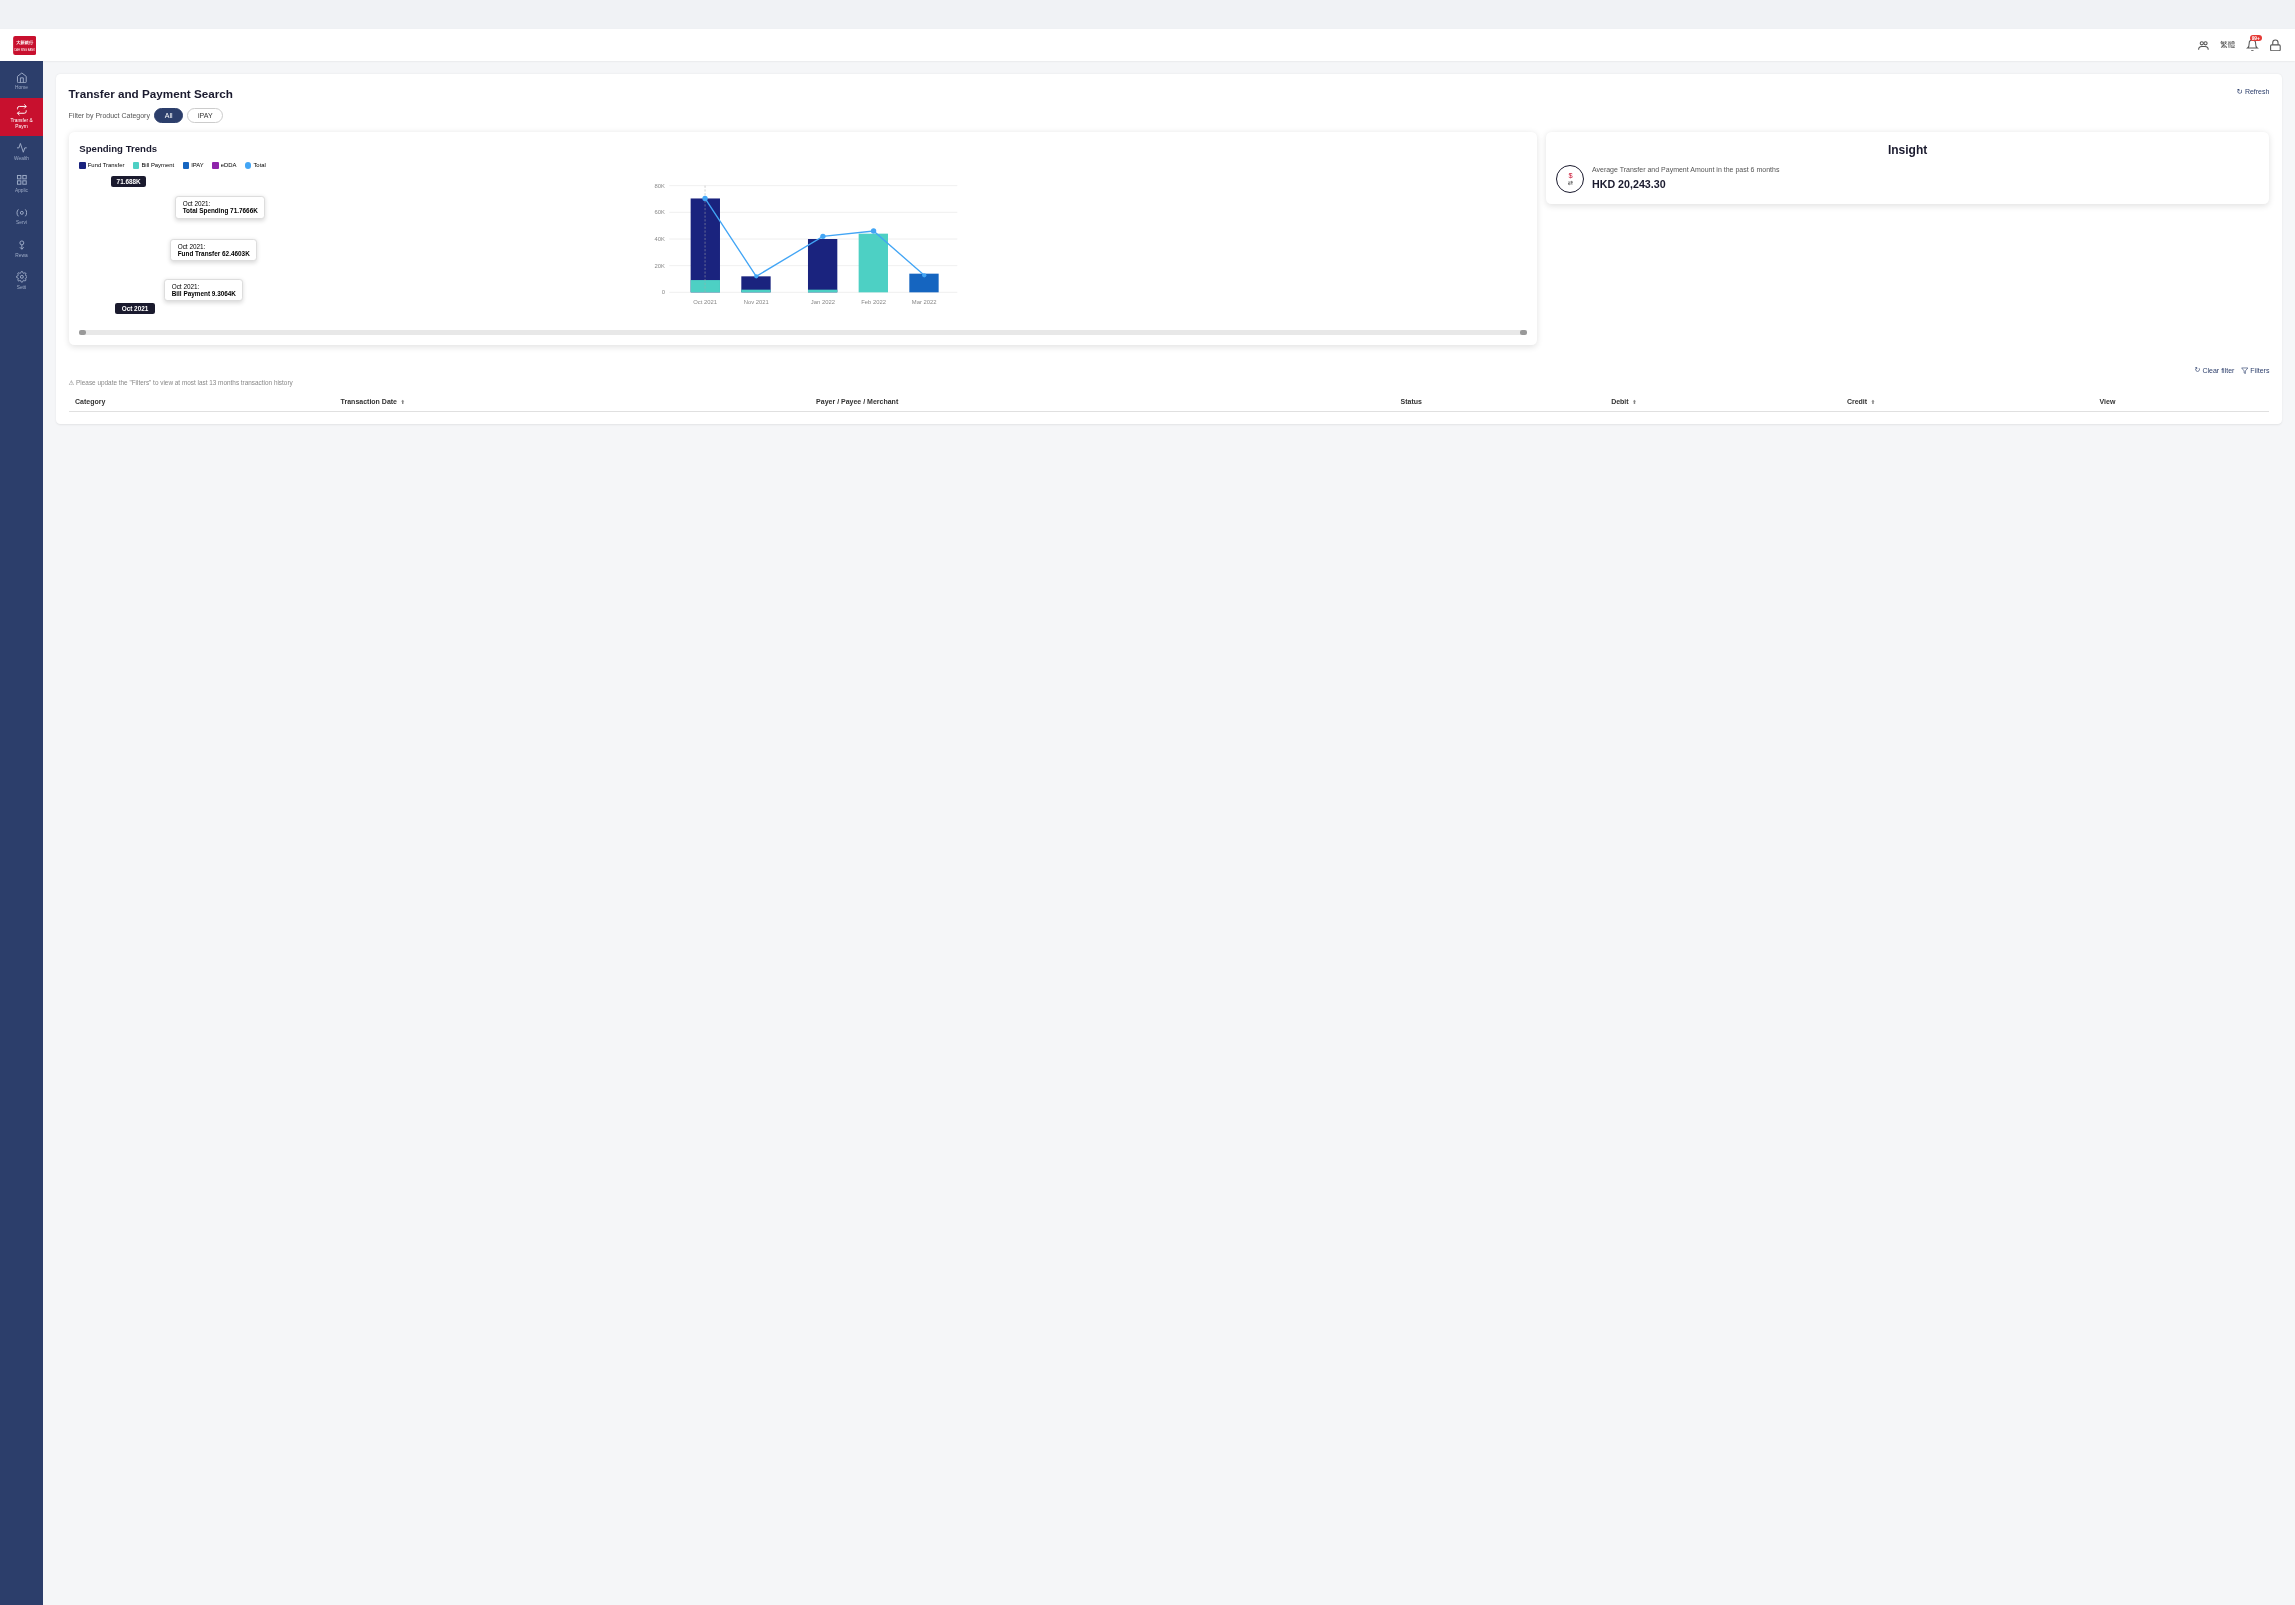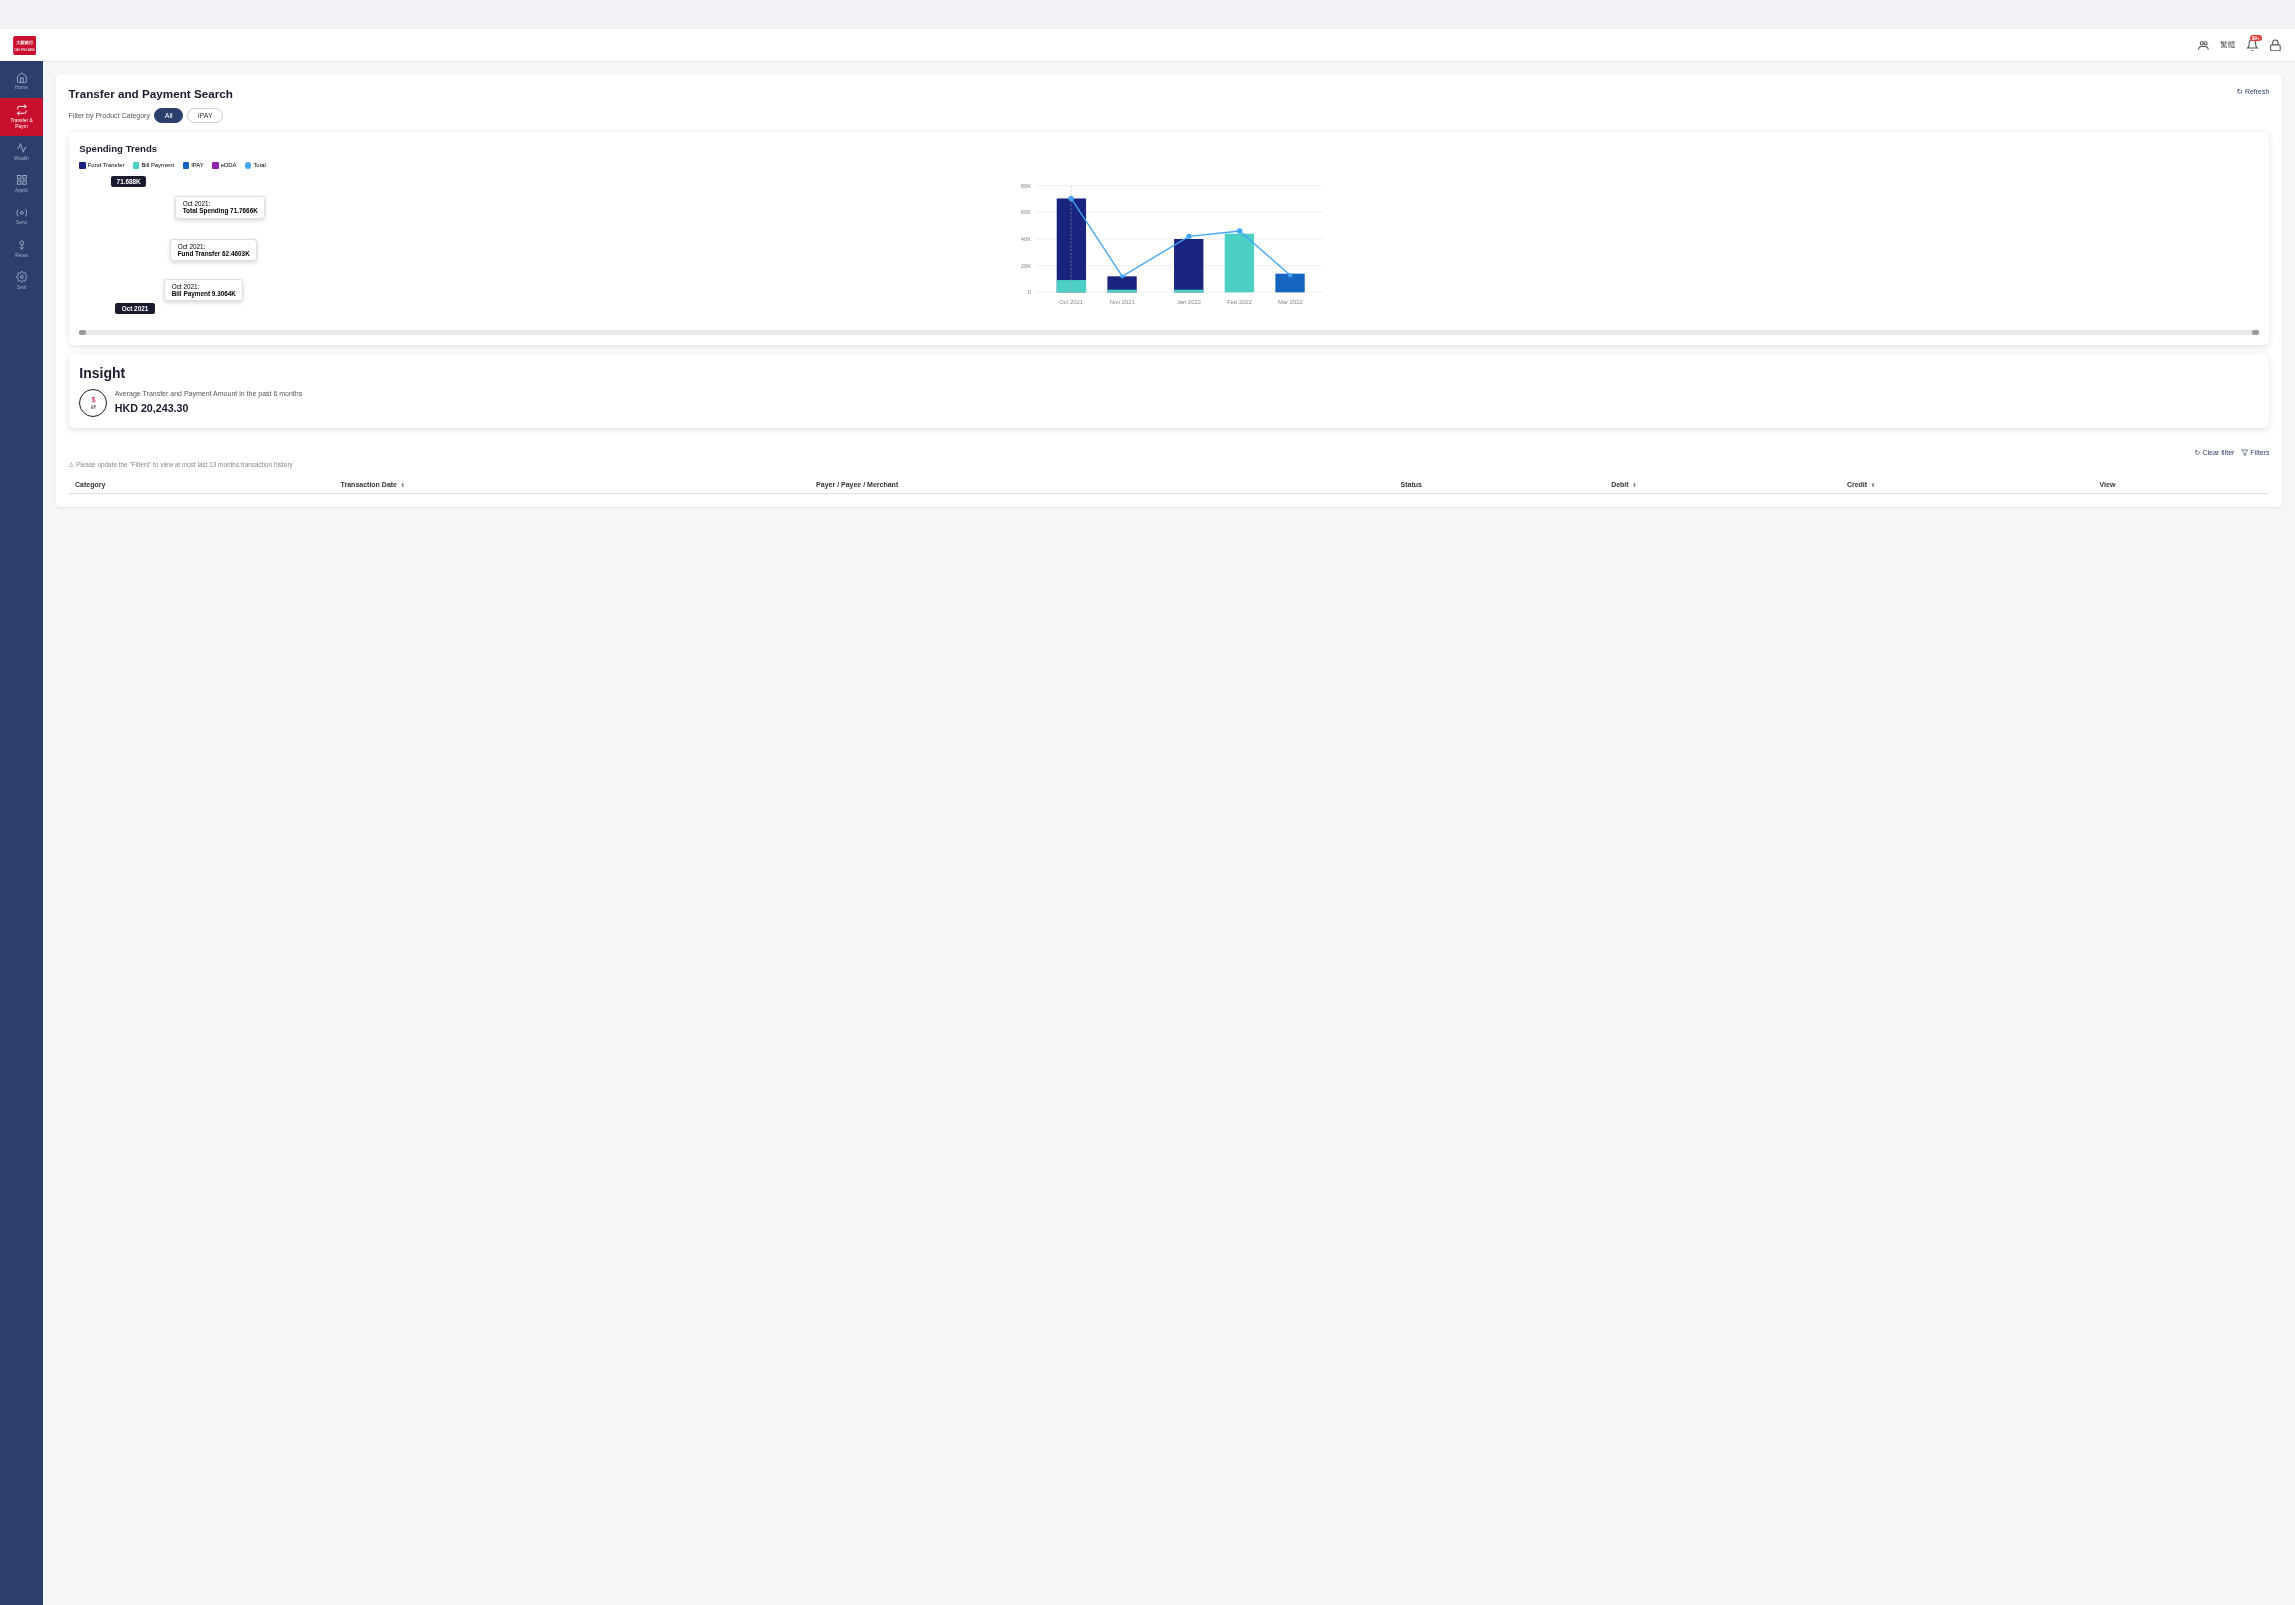--- a/index.html
+++ b/index.html
@@ -164,21 +164,20 @@
       background: #fff;
       color: #333;
     }
 
     
     .charts-row {
       display: flex;
       gap: 8.5px;
       margin-bottom: 21px;
       position: relative;
-      flex-direction: column;
     }
 
     
     .chart-card {
       flex: 2;
       background: #fff;
       border-radius: 5.3px;
       padding: 10.7px;
       box-shadow: 0 1.1px 6.4px rgba(0,0,0,0.12);
       position: relative;
@@ -283,24 +282,25 @@
       flex-direction: column;
       gap: 8.5px;
     }
     .insight-box {
       background: #fff;
       border-radius: 5.3px;
       padding: 10.7px;
       box-shadow: 0 1.1px 6.4px rgba(0,0,0,0.12);
     }
     .insight-title {
-      font-size: 14px;
+      font-size: 12px;
       font-weight: 700;
       color: #1a1a2e;
       margin-bottom: 8.5px;
+      text-align: center;
     }
     .insight-icon-row {
       display: flex;
       align-items: flex-start;
       gap: 7.5px;
     }
     .insight-icon {
       width: 28px;
       height: 28px;
       border-radius: 50%;

